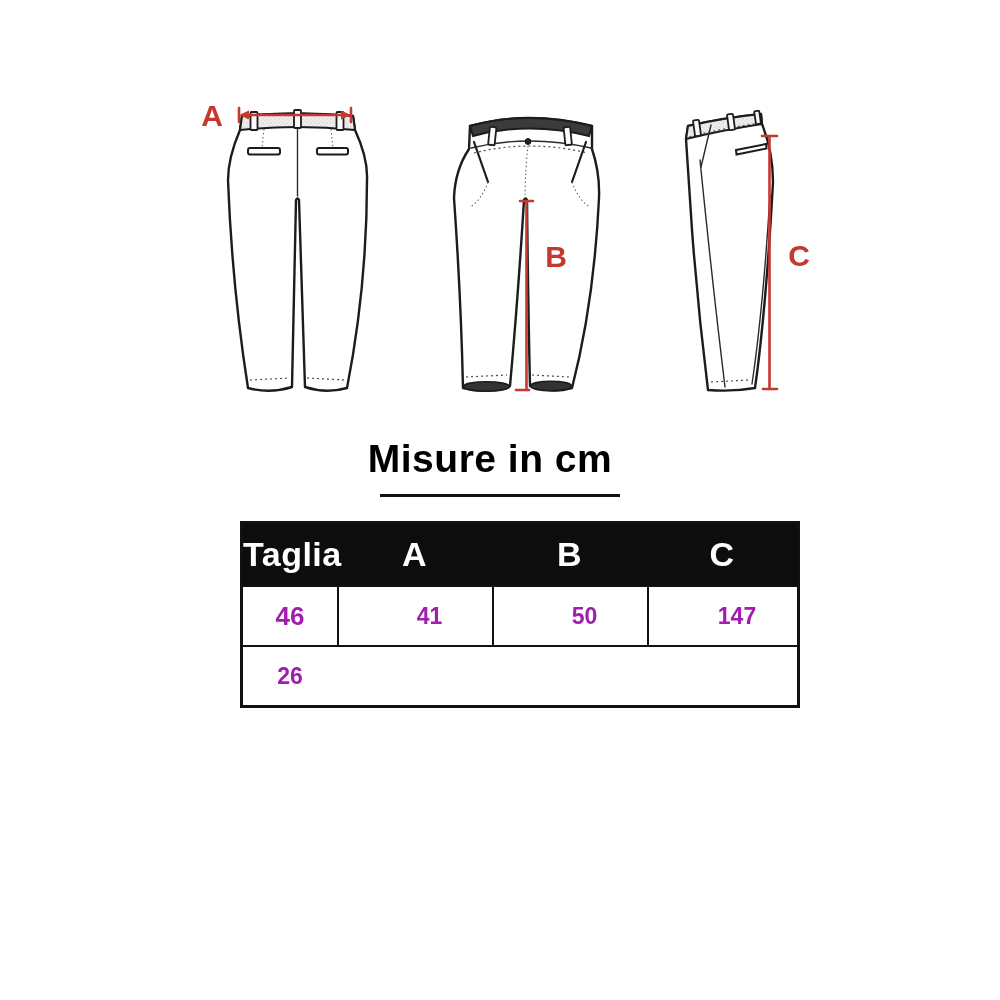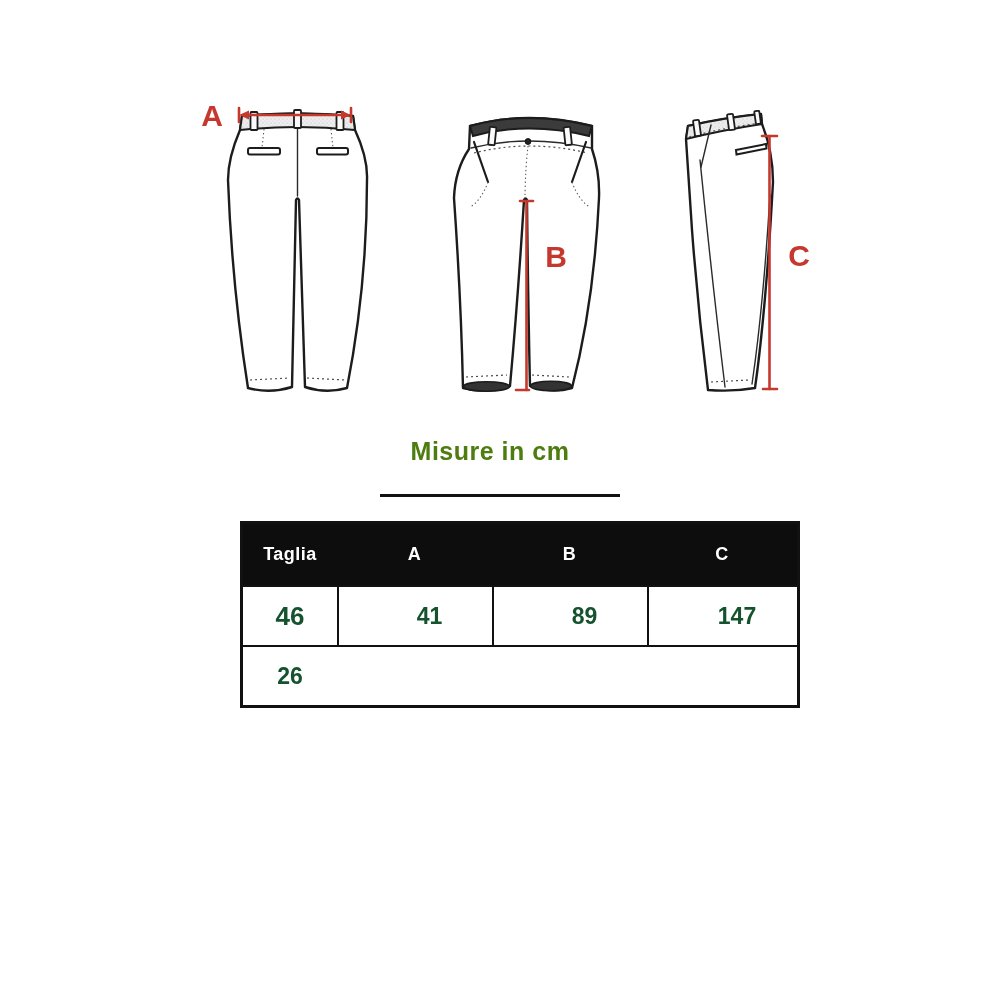--- a/index.html
+++ b/index.html
@@ -32,41 +32,41 @@
   .red-fill{fill:var(--accent);stroke:none;}
   .measure-label{
     position:absolute;width:36px;text-align:center;
     font-size:30px;font-weight:800;color:var(--accent);line-height:1;
     letter-spacing:0;
   }
 
   
   .title{
     position:absolute;left:0;top:437px;width:980px;text-align:center;
-    font-size:25px;font-weight:800;color:#4d7c0f;letter-spacing:.5px;
+    font-size:39px;font-weight:800;color:#000000;letter-spacing:.5px;
   }
   .title-rule{position:absolute;left:380px;top:494px;width:240px;height:3px;background:#121212;}
 
   
   .size-table{
     position:absolute;left:240px;top:521px;width:560px;
     border:3px solid #111;box-sizing:border-box;background:#fff;
   }
   .thead{
     display:grid;grid-template-columns:94px 155px 155px 150px;
     background:var(--header-bg);color:var(--header-text);
     height:61px;align-items:center;
   }
-  .thead .hcell{text-align:center;font-size:18px;font-weight:800;letter-spacing:.5px;}
+  .thead .hcell{text-align:center;font-size:34px;font-weight:800;letter-spacing:.5px;}
   .trow{
     display:grid;grid-template-columns:94px 155px 155px 150px;
     height:58px;align-items:center;background:#fff;border-top:2px solid #111;
   }
   .trow .cell{
-    text-align:center;font-size:23px;font-weight:700;color:#14532d;
+    text-align:center;font-size:23px;font-weight:700;color:#a21caf;
     height:100%;display:flex;align-items:center;justify-content:center;
     box-sizing:border-box;
   }
   .trow .cell + .cell{border-left:2px solid #111;padding-left:28px;}
   .trow .cell.size{font-size:26px;font-weight:800;}
 </style>
 </head>
 <body>
 
 <div id="canvas">
@@ -195,21 +195,21 @@
   <div class="size-table">
     <div class="thead">
       <div class="hcell">Taglia</div>
       <div class="hcell">A</div>
       <div class="hcell">B</div>
       <div class="hcell">C</div>
     </div>
     <div class="trow">
       <div class="cell size">46</div>
       <div class="cell">41</div>
-      <div class="cell">89</div>
+      <div class="cell">50</div>
       <div class="cell">147</div>
     </div>
     <div class="trow">
       <div class="cell">26</div>
     </div>
   </div>
 
 </div>
 
 </body></html>

